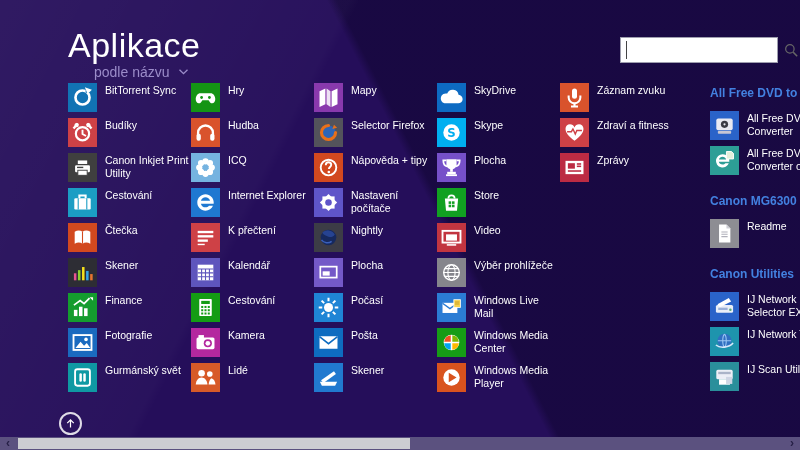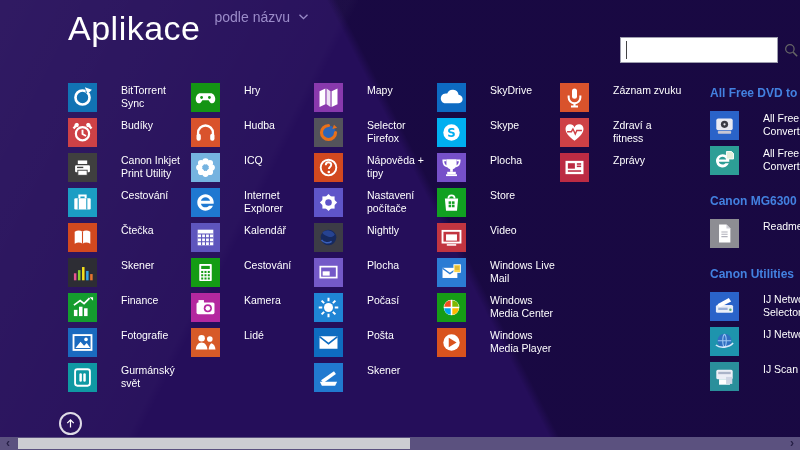--- a/index.html
+++ b/index.html
@@ -4,34 +4,34 @@
 <style>
   html,body{margin:0;padding:0;}
   body{
     width:800px;height:450px;overflow:hidden;position:relative;
     font-family:"Liberation Sans","DejaVu Sans",sans-serif;
     background:
       linear-gradient(117deg, rgba(255,255,255,.05) 0%, rgba(255,255,255,.02) 34%, rgba(255,255,255,0) 35%),
       linear-gradient(63deg, rgba(8,2,34,0) 54%, rgba(8,2,34,.42) 55%, rgba(8,2,34,.42) 100%),
       #250e5a;
   }
-  .hdr{position:absolute;left:68px;top:9px;display:flex;align-items:flex-start;}
+  .hdr{position:absolute;left:68px;top:26px;display:flex;align-items:center;flex-direction:column;}
   .title{font-size:34px;font-weight:300;color:#ffffff;letter-spacing:.5px;line-height:38px;margin:0;}
   .sort{display:flex;align-items:center;margin-left:14px;padding-bottom:7px;color:#9b8cc9;font-size:14px;cursor:default;}
   .sort svg{margin-left:8px;}
   .searchbox{position:absolute;left:620px;top:37px;width:156px;height:24px;background:#ffffff;border:1px solid #9e9eae;display:flex;align-items:center;}
   .searchbox input{flex:1;border:none;outline:none;height:18px;margin-left:5px;font-size:12px;padding:0;background:transparent;border-left:1px solid #444;}
   .searchbox .mag{width:18px;height:18px;margin-right:3px;flex:none;}
   #grid{position:absolute;left:68px;top:83px;display:flex;}
   .col{width:123px;flex:none;}
   .rightcol{width:160px;flex:none;margin-left:27px;}
   .tile-row{height:29px;margin-bottom:6px;display:flex;align-items:flex-start;cursor:default;}
   .tile{width:29px;height:29px;flex:none;display:flex;align-items:center;justify-content:center;}
   .tile svg{width:25px;height:25px;}
-  .applabel{margin-left:24px;width:92px;color:#ffffff;font-size:10.5px;line-height:13px;padding-top:1px;white-space:pre-line;}
+  .applabel{margin-left:8px;width:92px;color:#ffffff;font-size:10.5px;line-height:13px;padding-top:1px;white-space:pre-line;}
   .rightcol .applabel{width:110px;}
   .sec-header{color:#4381e0;font-size:12px;font-weight:bold;line-height:16px;margin:2px 0 10px 0;white-space:nowrap;}
   .sec-header.later{margin-top:18px;}
   .zoomout{position:absolute;left:59px;top:412px;width:23px;height:23px;border-radius:50%;border:2px solid rgba(255,255,255,.85);background:transparent;padding:0;display:flex;align-items:center;justify-content:center;cursor:pointer;box-sizing:border-box;}
   .scrollbar{position:absolute;left:0;bottom:0;width:800px;height:13px;background:#5b517f;display:flex;align-items:center;}
   .scroll-arrow{width:16px;flex:none;text-align:center;color:#262046;font-size:12px;line-height:13px;font-weight:bold;cursor:pointer;}
   .scroll-thumb{position:absolute;left:18px;top:1px;width:392px;height:11px;background:#cdcdd2;cursor:pointer;}
   .scroll-arrow.right{position:absolute;right:0;}
 </style>
 </head>
@@ -195,20 +195,33 @@
       </div>
       <div class="tile-row">
         <div class="tile" style="background: rgb(31, 120, 209);">
           <svg viewBox="0 0 32 32">
             <path fill="#fff" d="M16 5.5C10.2 5.5 5.5 10.2 5.5 16S10.2 26.5 16 26.5c4.3 0 8-2.6 9.6-6.3h-5.2c-1.1 1.2-2.7 2-4.4 2-2.9 0-5.3-2-5.9-4.7h16.3c.1-.5.1-1 .1-1.5 0-5.8-4.7-10.5-10.5-10.5zm-5.8 8.3c.7-2.6 3-4.5 5.8-4.5s5.1 1.9 5.8 4.5z"></path>
           </svg>
         </div>
         <div class="applabel">Internet Explorer</div>
       </div>
       <div class="tile-row">
+        <div class="tile" style="background: rgb(206, 65, 70);">
+          <svg viewBox="0 0 32 32">
+            <g fill="#fff">
+              <rect x="6" y="7.5" width="20" height="3"></rect>
+              <rect x="6" y="13" width="20" height="3"></rect>
+              <rect x="6" y="18.5" width="13" height="3"></rect>
+              <rect x="6" y="24" width="9" height="1.8"></rect>
+            </g>
+          </svg>
+        </div>
+        <div class="applabel">K přečtení</div>
+      </div>
+      <div class="tile-row">
         <div class="tile" style="background: rgb(94, 85, 189);">
           <svg viewBox="0 0 32 32">
             <rect x="6" y="6" width="20" height="20" fill="#fff"></rect>
             <g stroke="#5e55bd" stroke-width="1.4" fill="none">
               <path d="M6 11.5h20M11 11.5V26M16 11.5V26M21 11.5V26M6 16.5h20M6 21.5h20"></path>
             </g>
           </svg>
         </div>
         <div class="applabel">Kalendář</div>
       </div>
@@ -394,20 +407,30 @@
       </div>
       <div class="tile-row">
         <div class="tile" style="background: rgb(194, 53, 64);">
           <svg viewBox="0 0 32 32">
             <rect x="4.5" y="7.5" width="23" height="15" fill="none" stroke="#fff" stroke-width="2.4"></rect>
             <rect x="9" y="12" width="14" height="8" fill="#fff"></rect>
             <path d="M10 25.5h12" stroke="#fff" stroke-width="2"></path>
           </svg>
         </div>
         <div class="applabel">Video</div>
+      </div>
+      <div class="tile-row">
+        <div class="tile" style="background: rgb(133, 133, 140);">
+          <svg viewBox="0 0 32 32">
+            <circle cx="16" cy="16" r="10" fill="none" stroke="#fff" stroke-width="1.8"></circle>
+            <ellipse cx="16" cy="16" rx="4.6" ry="10" fill="none" stroke="#fff" stroke-width="1.4"></ellipse>
+            <path d="M6 16h20M7.3 11h17.4M7.3 21h17.4" stroke="#fff" stroke-width="1.4" fill="none"></path>
+          </svg>
+        </div>
+        <div class="applabel">Výběr prohlížeče</div>
       </div>
       <div class="tile-row">
         <div class="tile" style="background: rgb(43, 124, 212);">
           <svg viewBox="0 0 32 32">
             <rect x="4.5" y="10" width="19" height="13" fill="#fff"></rect>
             <path d="M4.5 10.5L14 17.5l9.5-7" fill="none" stroke="#2b7cd4" stroke-width="1.8"></path>
             <rect x="19" y="6" width="8.5" height="10" fill="#f7d44c" stroke="#fff" stroke-width="1"></rect>
             <path d="M20.5 9h5.5M20.5 11.5h5.5" stroke="#b98e1f" stroke-width="1"></path>
           </svg>
         </div>

